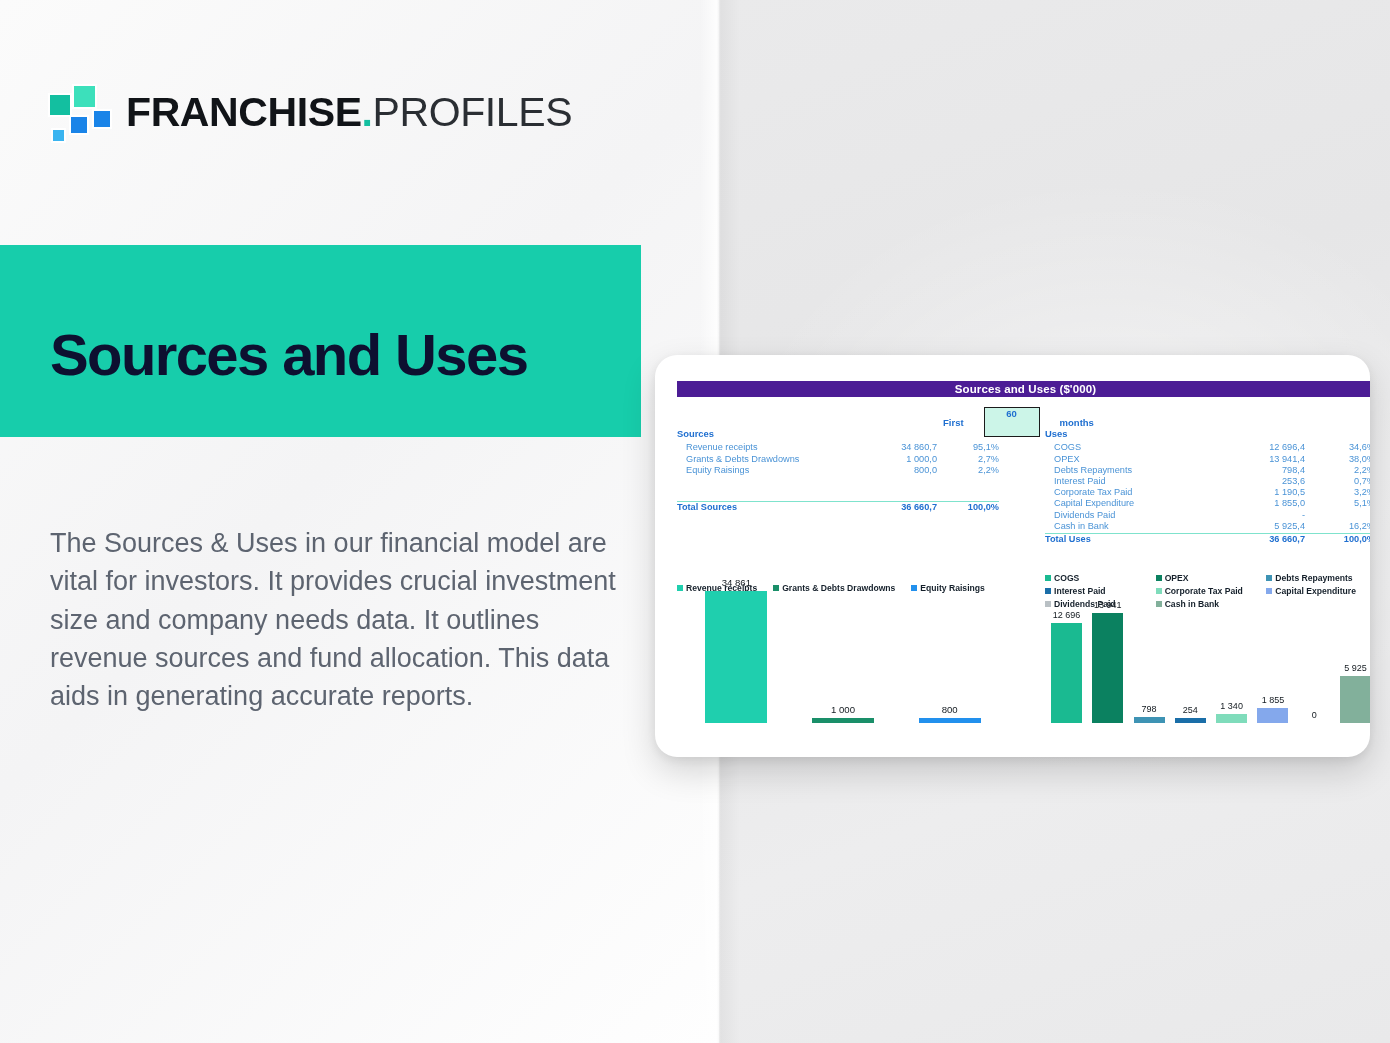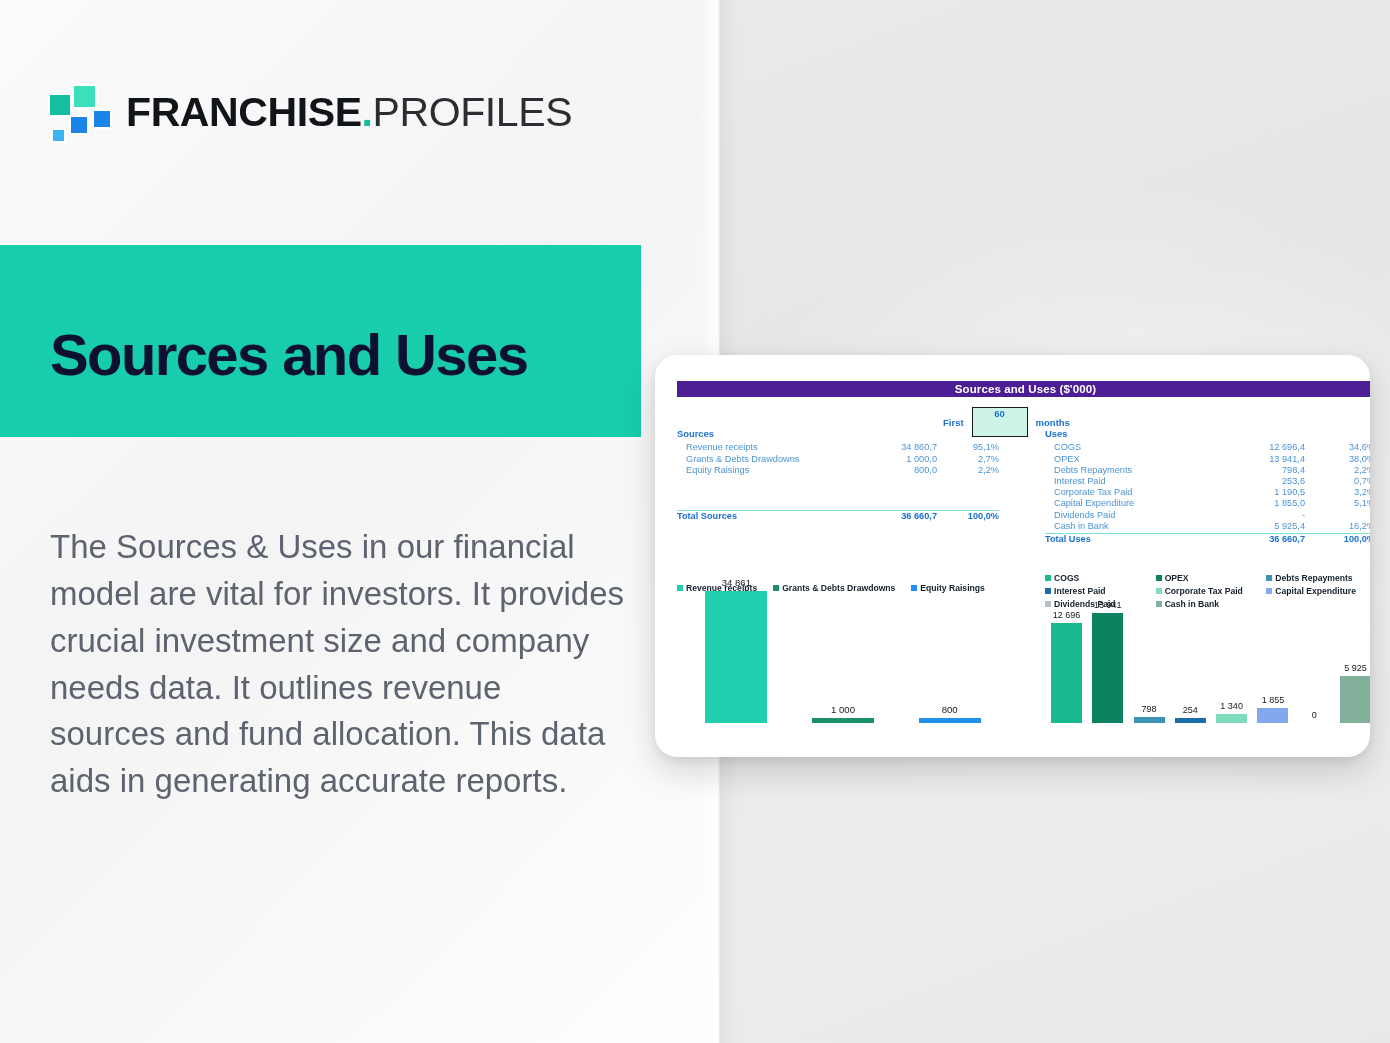--- a/index.html
+++ b/index.html
@@ -96,21 +96,21 @@
     color: #0d1030;
     line-height: 1.05;
     margin-top: 20px;
   }
 
   
   .body-copy {
     position: absolute;
     left: 50px; top: 524px;
     width: 575px;
-    font-size: 33px;
+    font-size: 27px;
     line-height: 1.42;
     color: #5d6470;
     white-space: pre-line;
   }
 
   
   .card {
     position: absolute;
     left: 655px; top: 355px;
     width: 715px; height: 402px;
@@ -139,21 +139,21 @@
     line-height: 16px;
     letter-spacing: 0.1px;
   }
 
   
   .months-row {
     position: absolute;
     left: 276px; top: 26px;
     display: flex;
     align-items: center;
-    gap: 8px;
+    gap: 20px;
     font-size: 9.5px;
     font-weight: 700;
     color: #1f6fd0;
   }
   .months-box {
     width: 56px; height: 30px;
     background: #ccf5e8;
     border: 1.5px solid #1b1b1b;
     text-align: center;
     line-height: 11px;
@@ -193,21 +193,21 @@
     height: 12px;
     font-weight: 700;
     color: #1f6fd0;
     border-top: 1.4px solid #7fe3cd;
     padding-top: 1px;
   }
   .totals .nm  { flex: 0 0 auto; width: 182px; }
   .totals .val { flex: 0 0 auto; width: 78px; text-align: right; }
   .totals .pct { flex: 1 1 auto; text-align: right; }
 
-  .tbl-sources .totals { margin-top: 33px; justify-content: flex-end; }
+  .tbl-sources .totals { margin-top: 24px; justify-content: flex-end; }
   .tbl-uses .totals { margin-top: 0px; }
 
   
   .legend {
     position: absolute;
     display: flex;
     flex-wrap: wrap;
     font-size: 8.6px;
     font-weight: 700;
     color: #15202b;

